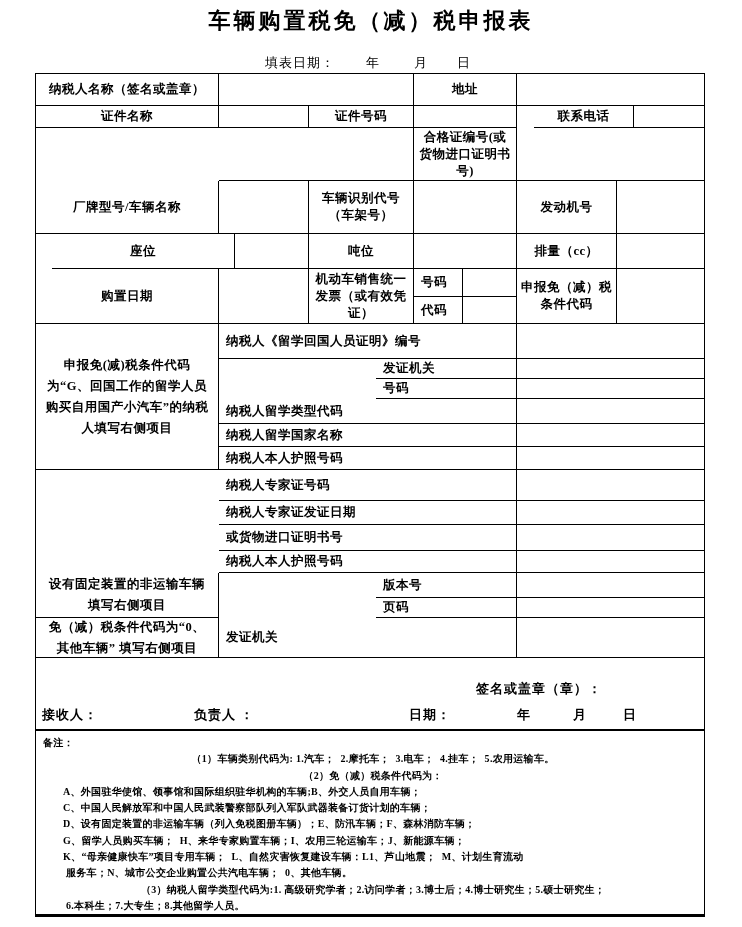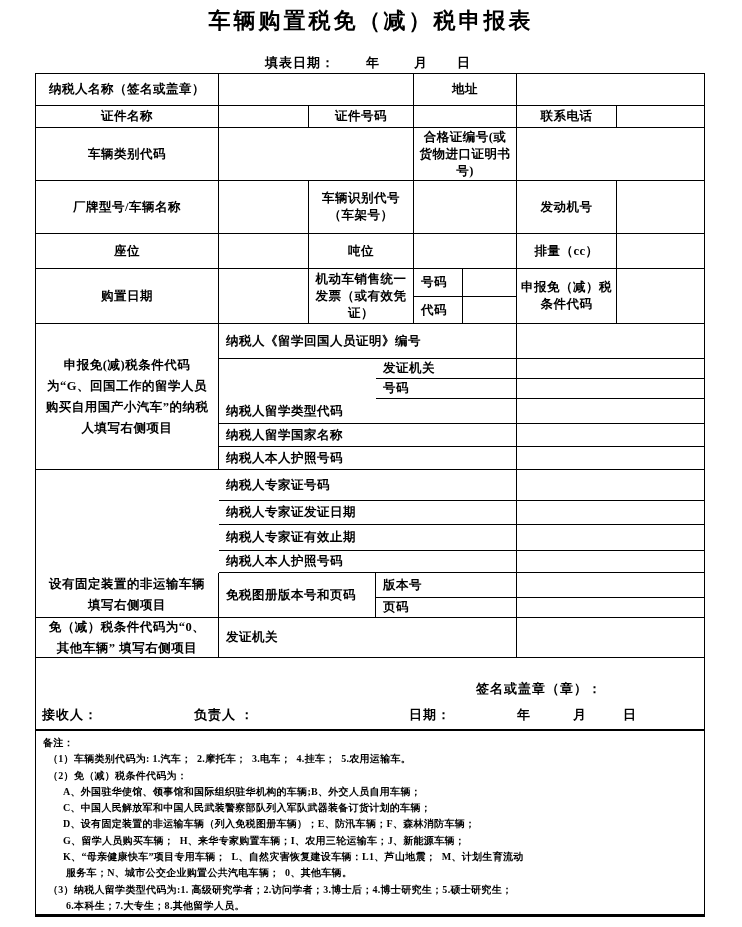--- a/index.html
+++ b/index.html
@@ -1,35 +1,35 @@
 <!DOCTYPE html>
 <html><head>
 <meta charset="utf-8">
 <style>
   html,body{margin:0;padding:0;background:#fff;}
   body{width:742px;height:927px;position:relative;color:#000;
        font-family:"Liberation Serif","DejaVu Serif",serif;}
   .title{position:absolute;left:0;top:6px;width:742px;text-align:center;
          font-size:22px;font-weight:bold;letter-spacing:3px;}
-  .dateline span{position:absolute;top:54px;font-size:13px;font-weight:bold;letter-spacing:1px;}
+  .dateline span{position:absolute;top:54px;font-size:13px;font-weight:normal;letter-spacing:1px;}
   .tbl{position:absolute;left:35px;top:73px;width:668px;height:840px;
        border:1px solid #000;border-bottom-width:3px;}
   .c{position:absolute;box-sizing:border-box;border-right:1px solid #000;border-bottom:1px solid #000;
      display:flex;align-items:center;justify-content:center;text-align:center;
      font-size:12.5px;font-weight:bold;line-height:17px;letter-spacing:0.5px;padding:1px 4px;}
   .lft{justify-content:flex-start;text-align:left;padding-left:7px;}
   .er{border-right:none;}
   .eb{border-bottom:none;}
   .big{line-height:21px;padding:1px 8px;}
   .fb{border-bottom-width:2px;display:block;padding:0;}
   .fb span{position:absolute;font-size:13px;font-weight:bold;letter-spacing:1px;white-space:nowrap;}
   .notes{display:block;text-align:left;padding:4px 6px 0 0;}
   .notes div{line-height:16.3px;font-size:10px;font-weight:bold;white-space:pre-wrap;letter-spacing:0.3px;}
   .nl0{padding-left:7px;}
-  .nl1{padding-left:12px;}
+  .nl1{padding-left:12px;text-align:center;}
   .nl2{padding-left:27px;}
   .nl3{padding-left:30px;}
 </style>
 </head>
 <body>
 
 <div class="title">车辆购置税免（减）税申报表</div>
 
 <div class="dateline">
   <span style="left:265px">填表日期：</span>
@@ -42,36 +42,35 @@
 
   <div class="c" style="left:0;top:0;width:183px;height:32px">纳税人名称（签名或盖章）</div>
   <div class="c" style="left:183px;top:0;width:195px;height:32px"></div>
   <div class="c" style="left:378px;top:0;width:103px;height:32px">地址</div>
   <div class="c er" style="left:481px;top:0;width:187px;height:32px"></div>
 
   <div class="c" style="left:0;top:32px;width:183px;height:22px">证件名称</div>
   <div class="c" style="left:183px;top:32px;width:90px;height:22px"></div>
   <div class="c" style="left:273px;top:32px;width:105px;height:22px">证件号码</div>
   <div class="c" style="left:378px;top:32px;width:103px;height:22px"></div>
-  <div class="c" style="left:481px;top:32px;width:100px;height:22px">联系电话</div>
+  <div class="c" style="left:498px;top:32px;width:100px;height:22px">联系电话</div>
   <div class="c er" style="left:581px;top:32px;width:87px;height:22px"></div>
 
-  <div class="c" style="left:0;top:54px;width:183px;height:53px">车辆类别代码</div>
   <div class="c" style="left:183px;top:54px;width:195px;height:53px"></div>
   <div class="c" style="left:378px;top:54px;width:103px;height:53px">合格证编号(或货物进口证明书号)</div>
   <div class="c er" style="left:481px;top:54px;width:187px;height:53px"></div>
 
   <div class="c" style="left:0;top:107px;width:183px;height:53px">厂牌型号/车辆名称</div>
   <div class="c" style="left:183px;top:107px;width:90px;height:53px"></div>
   <div class="c" style="left:273px;top:107px;width:105px;height:53px">车辆识别代号（车架号）</div>
   <div class="c" style="left:378px;top:107px;width:103px;height:53px"></div>
   <div class="c" style="left:481px;top:107px;width:100px;height:53px">发动机号</div>
   <div class="c er" style="left:581px;top:107px;width:87px;height:53px"></div>
 
-  <div class="c" style="left:0;top:160px;width:183px;height:35px">座位</div>
+  <div class="c" style="left:16px;top:160px;width:183px;height:35px">座位</div>
   <div class="c" style="left:183px;top:160px;width:90px;height:35px"></div>
   <div class="c" style="left:273px;top:160px;width:105px;height:35px">吨位</div>
   <div class="c" style="left:378px;top:160px;width:103px;height:35px"></div>
   <div class="c" style="left:481px;top:160px;width:100px;height:35px">排量（cc）</div>
   <div class="c er" style="left:581px;top:160px;width:87px;height:35px"></div>
 
   <div class="c" style="left:0;top:195px;width:183px;height:55px">购置日期</div>
   <div class="c" style="left:183px;top:195px;width:90px;height:55px"></div>
   <div class="c" style="left:273px;top:195px;width:105px;height:55px">机动车销售统一发票（或有效凭证）</div>
   <div class="c lft" style="left:378px;top:195px;width:49px;height:28px">号码</div>
@@ -92,27 +91,26 @@
   <div class="c er" style="left:481px;top:325px;width:187px;height:25px"></div>
   <div class="c lft" style="left:183px;top:350px;width:298px;height:23px">纳税人留学国家名称</div>
   <div class="c er" style="left:481px;top:350px;width:187px;height:23px"></div>
   <div class="c lft" style="left:183px;top:373px;width:298px;height:23px">纳税人本人护照号码</div>
   <div class="c er" style="left:481px;top:373px;width:187px;height:23px"></div>
 
   <div class="c lft" style="left:183px;top:396px;width:298px;height:31px">纳税人专家证号码</div>
   <div class="c er" style="left:481px;top:396px;width:187px;height:31px"></div>
   <div class="c lft" style="left:183px;top:427px;width:298px;height:24px">纳税人专家证发证日期</div>
   <div class="c er" style="left:481px;top:427px;width:187px;height:24px"></div>
-  <div class="c lft" style="left:183px;top:451px;width:298px;height:26px">纳税人专家证有效止期</div>
+  <div class="c lft" style="left:183px;top:451px;width:298px;height:26px">或货物进口证明书号</div>
   <div class="c er" style="left:481px;top:451px;width:187px;height:26px"></div>
   <div class="c lft" style="left:183px;top:477px;width:298px;height:22px">纳税人本人护照号码</div>
   <div class="c er" style="left:481px;top:477px;width:187px;height:22px"></div>
 
   <div class="c big" style="left:0;top:499px;width:183px;height:45px">设有固定装置的非运输车辆填写右侧项目</div>
-  <div class="c lft" style="left:183px;top:499px;width:157px;height:45px">免税图册版本号和页码</div>
   <div class="c lft" style="left:340px;top:499px;width:141px;height:25px">版本号</div>
   <div class="c er" style="left:481px;top:499px;width:187px;height:25px"></div>
   <div class="c lft" style="left:340px;top:524px;width:141px;height:20px">页码</div>
   <div class="c er" style="left:481px;top:524px;width:187px;height:20px"></div>
 
   <div class="c big" style="left:0;top:544px;width:183px;height:40px">免（减）税条件代码为“0、其他车辆” 填写右侧项目</div>
   <div class="c lft" style="left:183px;top:544px;width:298px;height:40px">发证机关</div>
   <div class="c er" style="left:481px;top:544px;width:187px;height:40px"></div>
 
   <div class="c er fb" style="left:0;top:584px;width:668px;height:73px">

